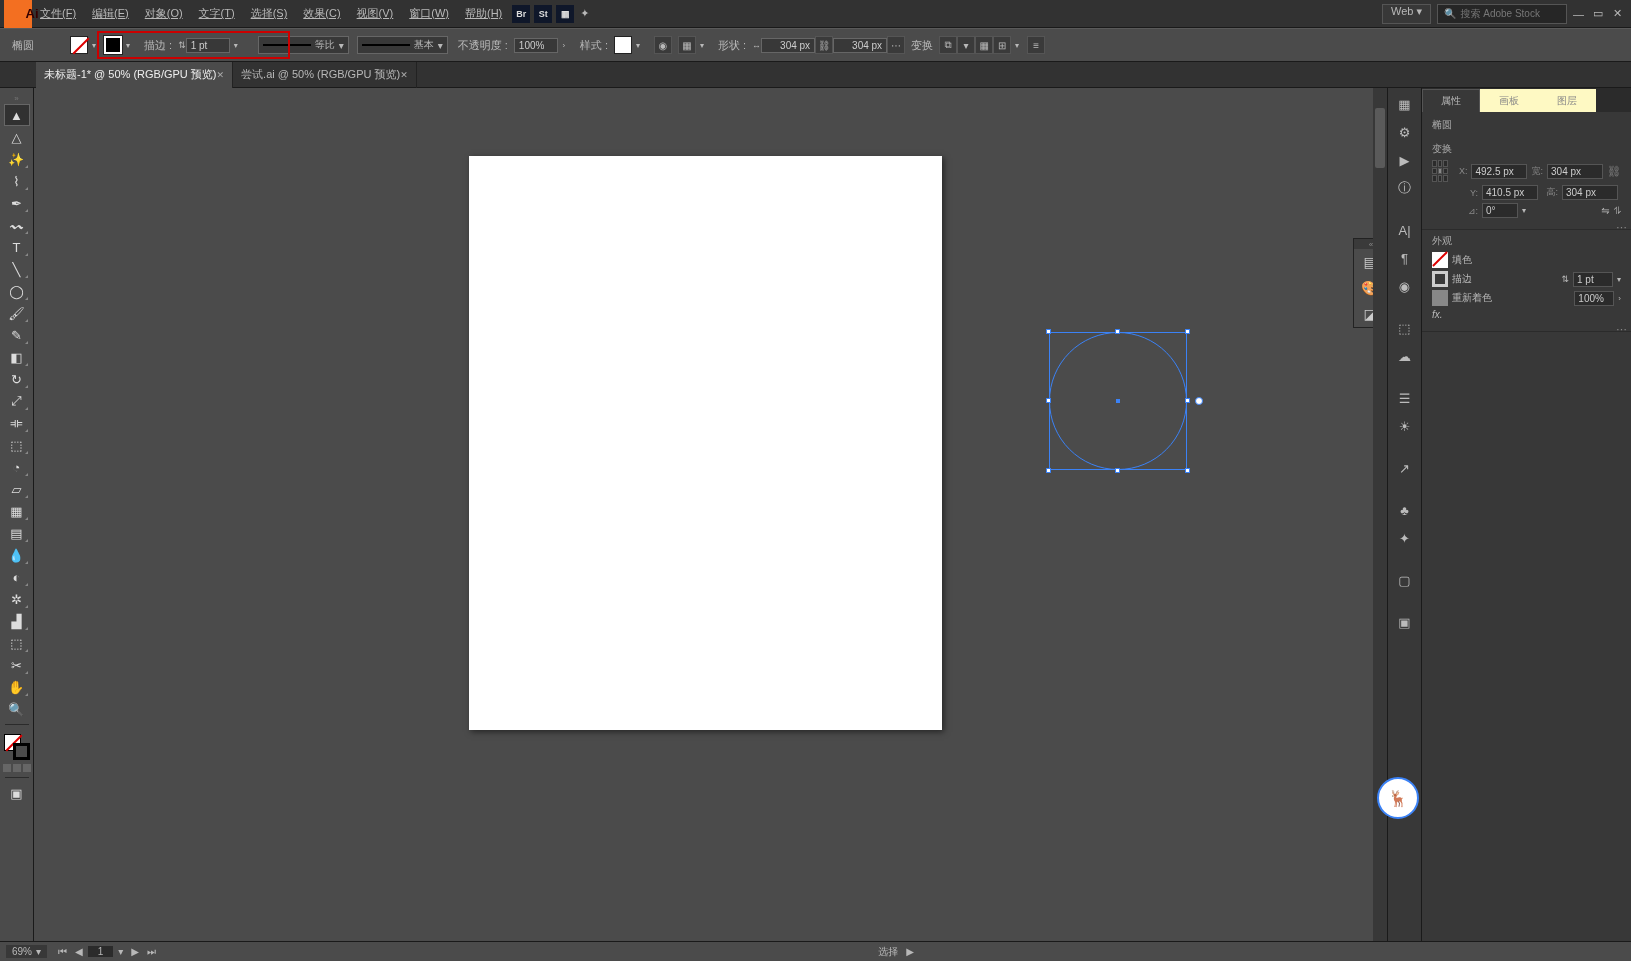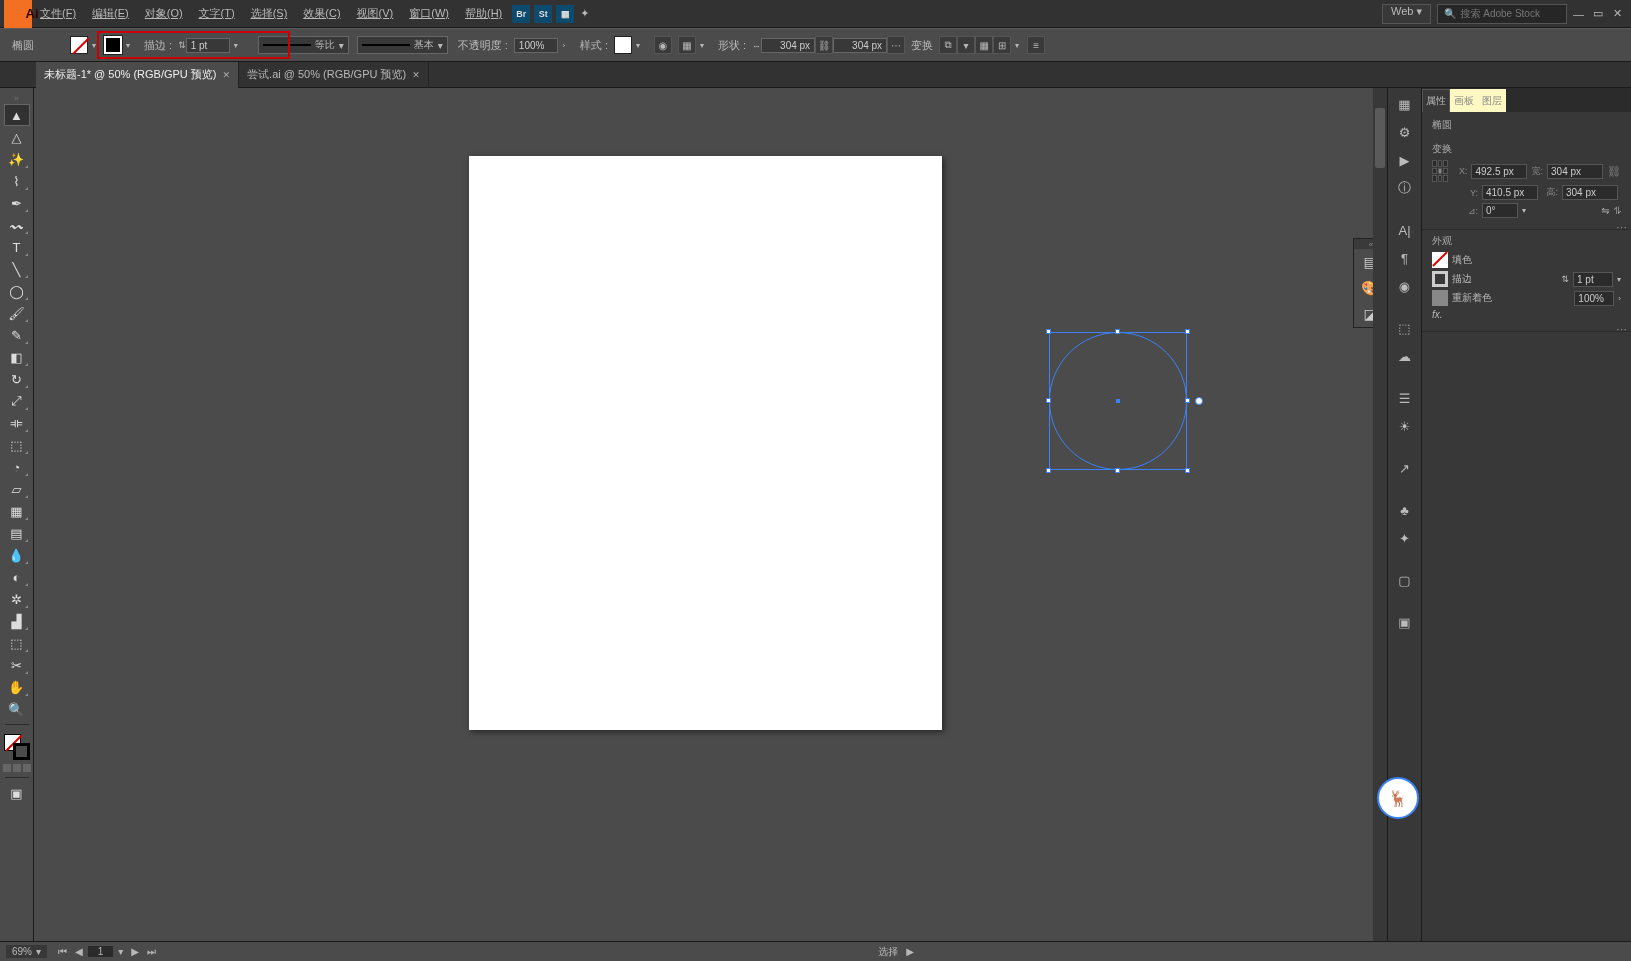--- a/index.html
+++ b/index.html
@@ -7,41 +7,41 @@
 
 
 .menubar { height: 28px; background: #323232; display: flex; align-items: center; padding: 0 4px; border-bottom: 1px solid #1a1a1a; }
 .menubar .logo { width: 28px; height: 28px; background: #f36f21; color: #300; display: flex; align-items: center; justify-content: center; font-weight: bold; font-size: 13px; padding-left: 28px; }
 .menubar .menu-item { padding: 0 8px; height: 28px; display: flex; align-items: center; cursor: pointer; text-decoration: underline; }
 .menubar .spacer { flex: 1; }
 .menubar .right-item { padding: 0 6px; height: 22px; display: flex; align-items: center; cursor: pointer; }
 .menubar .workspace { background: #383838; border: 1px solid #555; padding: 0 8px; font-size: 11px; height: 20px; margin-right: 6px; }
 .menubar .search-stock { background: #262626; border: 1px solid #555; padding: 0 6px; font-size: 10px; height: 20px; color: #777; width: 130px; display:flex; align-items:center; gap:4px;}
 .menubar .winbtn { width: 20px; text-align:center; }
-.sq-icon { display:inline-flex; width:18px; height:18px; background:#0c4a6e; align-items:center; justify-content:center; font-size:9px; font-weight:bold; color:#ddd; margin:0 2px; }
+.sq-icon { display:inline-flex; width:18px; height:18px; background:#0f172a; align-items:center; justify-content:center; font-size:9px; font-weight:bold; color:#ddd; margin:0 2px; }
 
 
 .optionsbar { height: 34px; background: #4b4b4b; display: flex; align-items: center; padding: 0 6px; border-top: 1px solid #5a5a5a; border-bottom: 1px solid #1a1a1a; }
 .optionsbar .lbl { padding: 0 6px; font-size: 11px; }
 .optionsbar .swatch { width: 18px; height: 18px; border: 1px solid #222; display: inline-block; position: relative; }
 .optionsbar .nofill { background: #fff; }
 .optionsbar .nofill::after { content:""; position:absolute; left:-1px; top:8px; width:22px; height:2px; background:#d00; transform:rotate(-45deg); }
 .optionsbar .black { background:#000; border:2px solid #fff; outline:1px solid #222;}
 .optionsbar .dd { width:12px; height:18px; display:inline-flex; align-items:center; justify-content:center; font-size:8px; margin-right:4px;}
 .optionsbar .input-small { background:#383838; border:1px solid #666; color:#ccc; padding:1px 4px; width:44px; font-size:10px; }
 .optionsbar .input-med { background:#383838; border:1px solid #666; color:#ccc; padding:1px 4px; width:54px; font-size:10px; text-align:right;}
 .optionsbar .stroke-line { width:48px; height:2px; background:#000; display:inline-block;}
 .optionsbar .box-seg { display:flex; align-items:center; background:#383838; border:1px solid #666; padding:1px 4px; margin:0 4px; gap:4px; font-size:10px;}
 .red-box1 { position:absolute; left:97px; top:31px; width:193px; height:28px; border:2px solid #c00; pointer-events:none; }
 .red-arrow { position:absolute; left:200px; top:83px; width:80px; height:80px; pointer-events:none; }
 .red-arrow svg { overflow:visible; }
 
 
 .doctabs { height: 26px; background: #323232; display:flex; align-items:center; padding-left: 36px; border-bottom:1px solid #1a1a1a;}
-.doctabs .tab { padding: 0 8px; height:26px; display:flex; align-items:center; gap:6px; font-size:11px; border-right:1px solid #222;}
+.doctabs .tab { padding: 0 8px; height:26px; display:flex; align-items:center; gap:0; font-size:11px; border-right:1px solid #222;}
 .doctabs .tab.active { background: #4b4b4b; color:#eee; }
 .doctabs .tab .close { font-size:9px; color:#aaa; }
 
 
 .main { display:flex; height: calc(100% - 28px - 34px - 26px - 20px); }
 .toolbar { width: 34px; background:#4b4b4b; display:flex; flex-direction:column; align-items:center; padding-top:6px; gap:2px; border-right:1px solid #1a1a1a;}
 .toolbar .tool { width:24px; height:20px; display:flex; align-items:center; justify-content:center; font-size:13px; color:#ddd; position:relative; cursor:pointer;}
 .toolbar .tool.sel { background:#313131; outline:1px solid #666;}
 .toolbar .tool::after { content:""; position:absolute; right:1px; bottom:1px; width:0; height:0; border-left:3px solid transparent; border-bottom:3px solid #888; }
 .toolbar .tool.noflyout::after { display:none;}
@@ -74,21 +74,21 @@
 .scroll-v .thumb{position:absolute;left:2px;right:2px;top:20px;height:60px;background:#5a5a5a;border-radius:2px;}
 
 
 .dock-col { width:34px; background:#383838; display:flex; flex-direction:column; align-items:center; padding-top:6px; gap:8px; border-left:1px solid #1a1a1a;}
 .dock-col .dicon { width:20px; height:20px; display:flex; align-items:center;justify-content:center; color:#bbb; font-size:13px;}
 .dock-col .dsep { height:6px; }
 
 
 .props { width:210px; background:#383838; border-left:1px solid #1a1a1a; display:flex; flex-direction:column; font-size:10px;}
 .props .tabs { display:flex; height:24px; background:#2b2b2b; align-items:flex-end;}
-.props .tabs .t{padding:4px 3px; background:#383838; border-top:1px solid #555;border-left:1px solid #555;border-right:1px solid #555; font-size:10px;}
+.props .tabs .t{padding:4px 18px; background:#383838; border-top:1px solid #555;border-left:1px solid #555;border-right:1px solid #555; font-size:10px;}
 .props .tabs .t:not(.a){background:#fef9c3;border-color:transparent;color:#888;}
 .props .sec-title { padding:6px 10px; color:#aaa; font-size:10px;}
 .props .sec { padding:4px 10px 8px; border-bottom:1px solid #2b2b2b;}
 .props .row { display:flex; align-items:center; gap:4px; margin:3px 0;}
 .props .row .l { width:16px; color:#888; text-align:right; font-size:9px;}
 .props .row input { background:#2b2b2b; border:1px solid #555; color:#ccc; padding:1px 3px; width:56px; font-size:10px;}
 .props .ref-grid{width:22px;height:22px;display:grid;grid-template:repeat(3,1fr)/repeat(3,1fr);gap:1px;margin-right:4px;}
 .props .ref-grid span{background:#2b2b2b;border:1px solid #555;}
 .props .ref-grid span.c{background:#888;}
 .props .btn { flex:1; background:#4a4a4a; border:1px solid #555; padding:3px 0; text-align:center; font-size:10px;}

